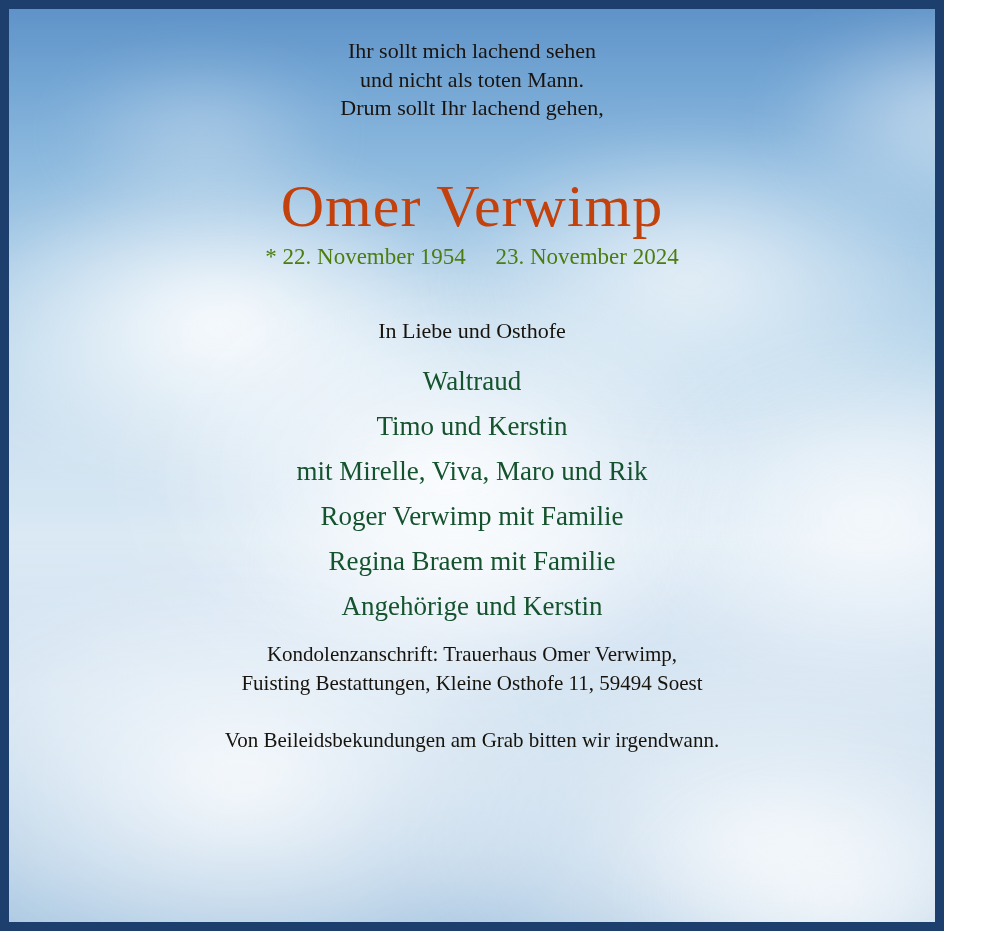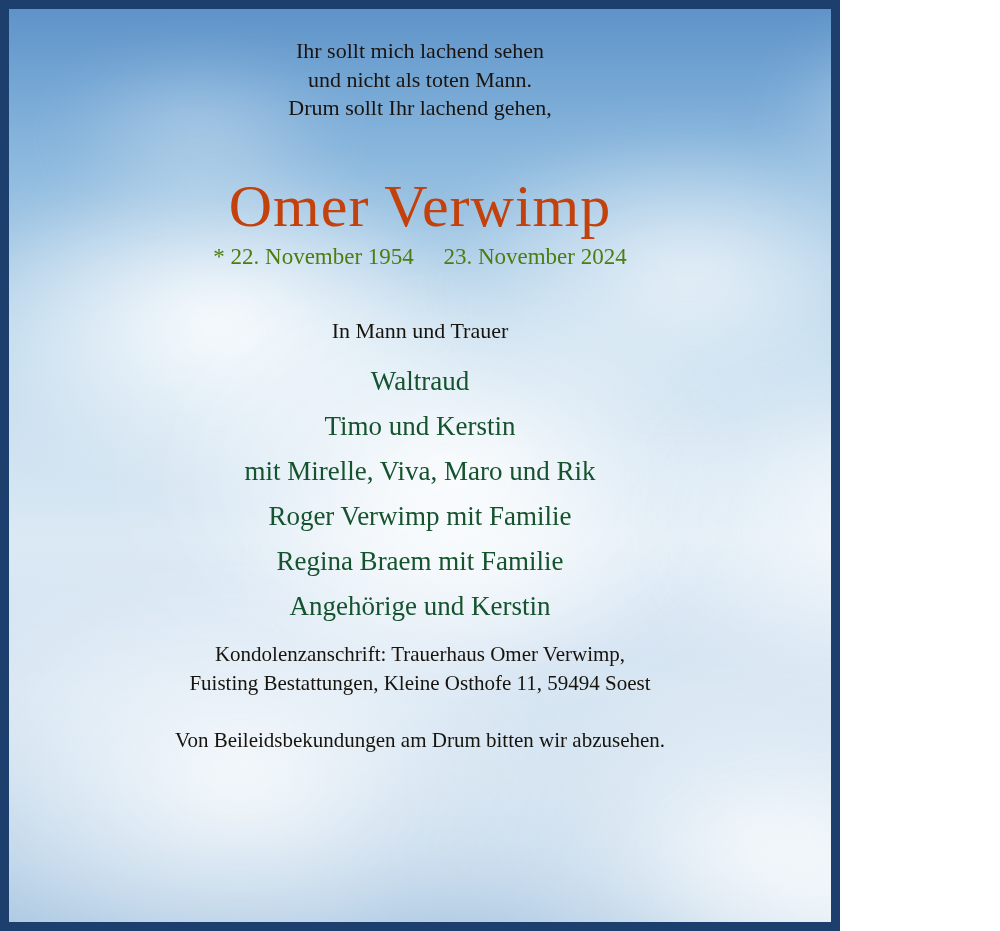--- a/index.html
+++ b/index.html
@@ -9,21 +9,21 @@
   }
   body {
     width: 1000px;
     height: 931px;
     font-family: "Liberation Serif", serif;
     overflow: hidden;
   }
 
   .obituary {
     position: relative;
-    width: 840px;
+    width: 944px;
     height: 931px;
     box-sizing: border-box;
     border: 9px solid #1c3f6e;
     overflow: hidden;
   }
 
   
   .sky {
     position: absolute;
     inset: 0;
@@ -162,33 +162,33 @@
     </div>
 
     <div class="name">Omer Verwimp</div>
 
     <div class="dates">
       <span>* 22. November 1954</span>
       <span class="gap"></span>
       <span>23. November 2024</span>
     </div>
 
-    <div class="inliebe">In Mann und Trauer</div>
+    <div class="inliebe">In Liebe und Osthofe</div>
 
     <div class="mourners">
       <div>Waltraud</div>
       <div>Timo und Kerstin</div>
       <div>mit Mirelle, Viva, Maro und Rik</div>
       <div>Roger Verwimp mit Familie</div>
       <div>Regina Braem mit Familie</div>
       <div>Angehörige und Kerstin</div>
     </div>
 
     <div class="address">
       <div>Kondolenzanschrift: Trauerhaus Omer Verwimp,</div>
       <div>Fuisting Bestattungen, Kleine Osthofe 11, 59494 Soest</div>
     </div>
 
 
-    <div class="closing">Von Beileidsbekundungen am Drum bitten wir abzusehen.</div>
+    <div class="closing">Von Beileidsbekundungen am Grab bitten wir irgendwann.</div>
 
   </div>
 </div>
 
 </body></html>

